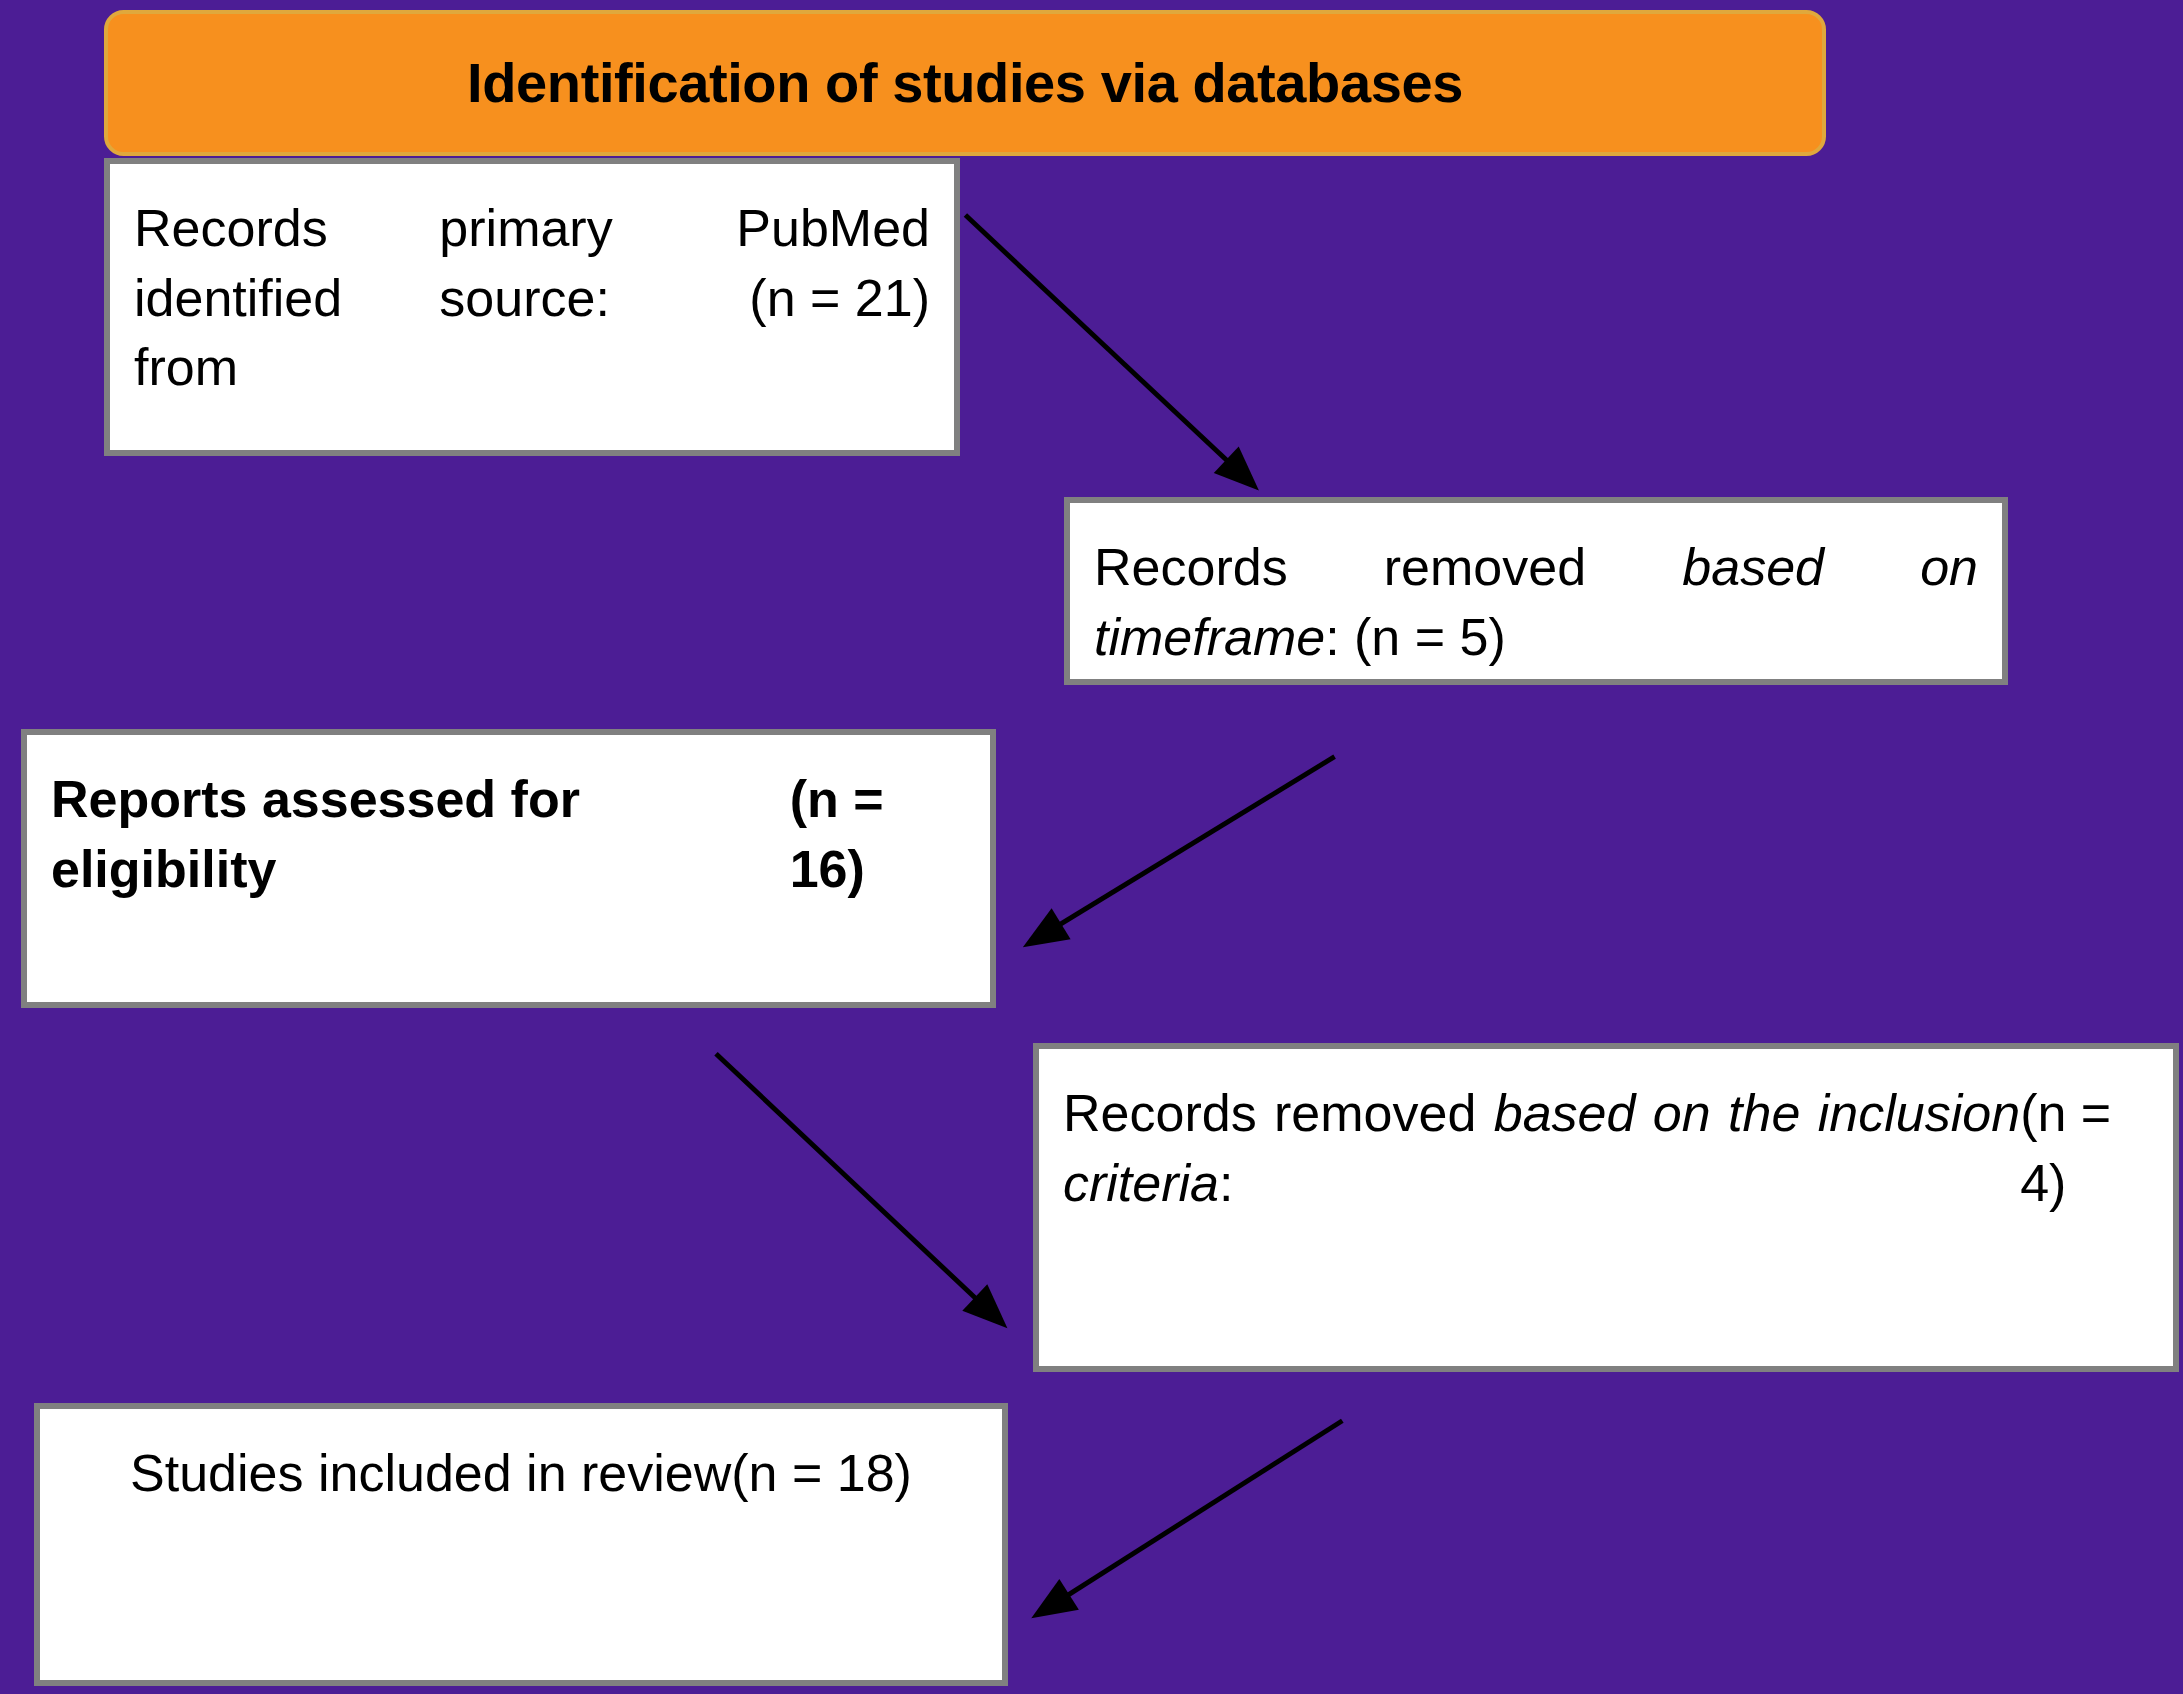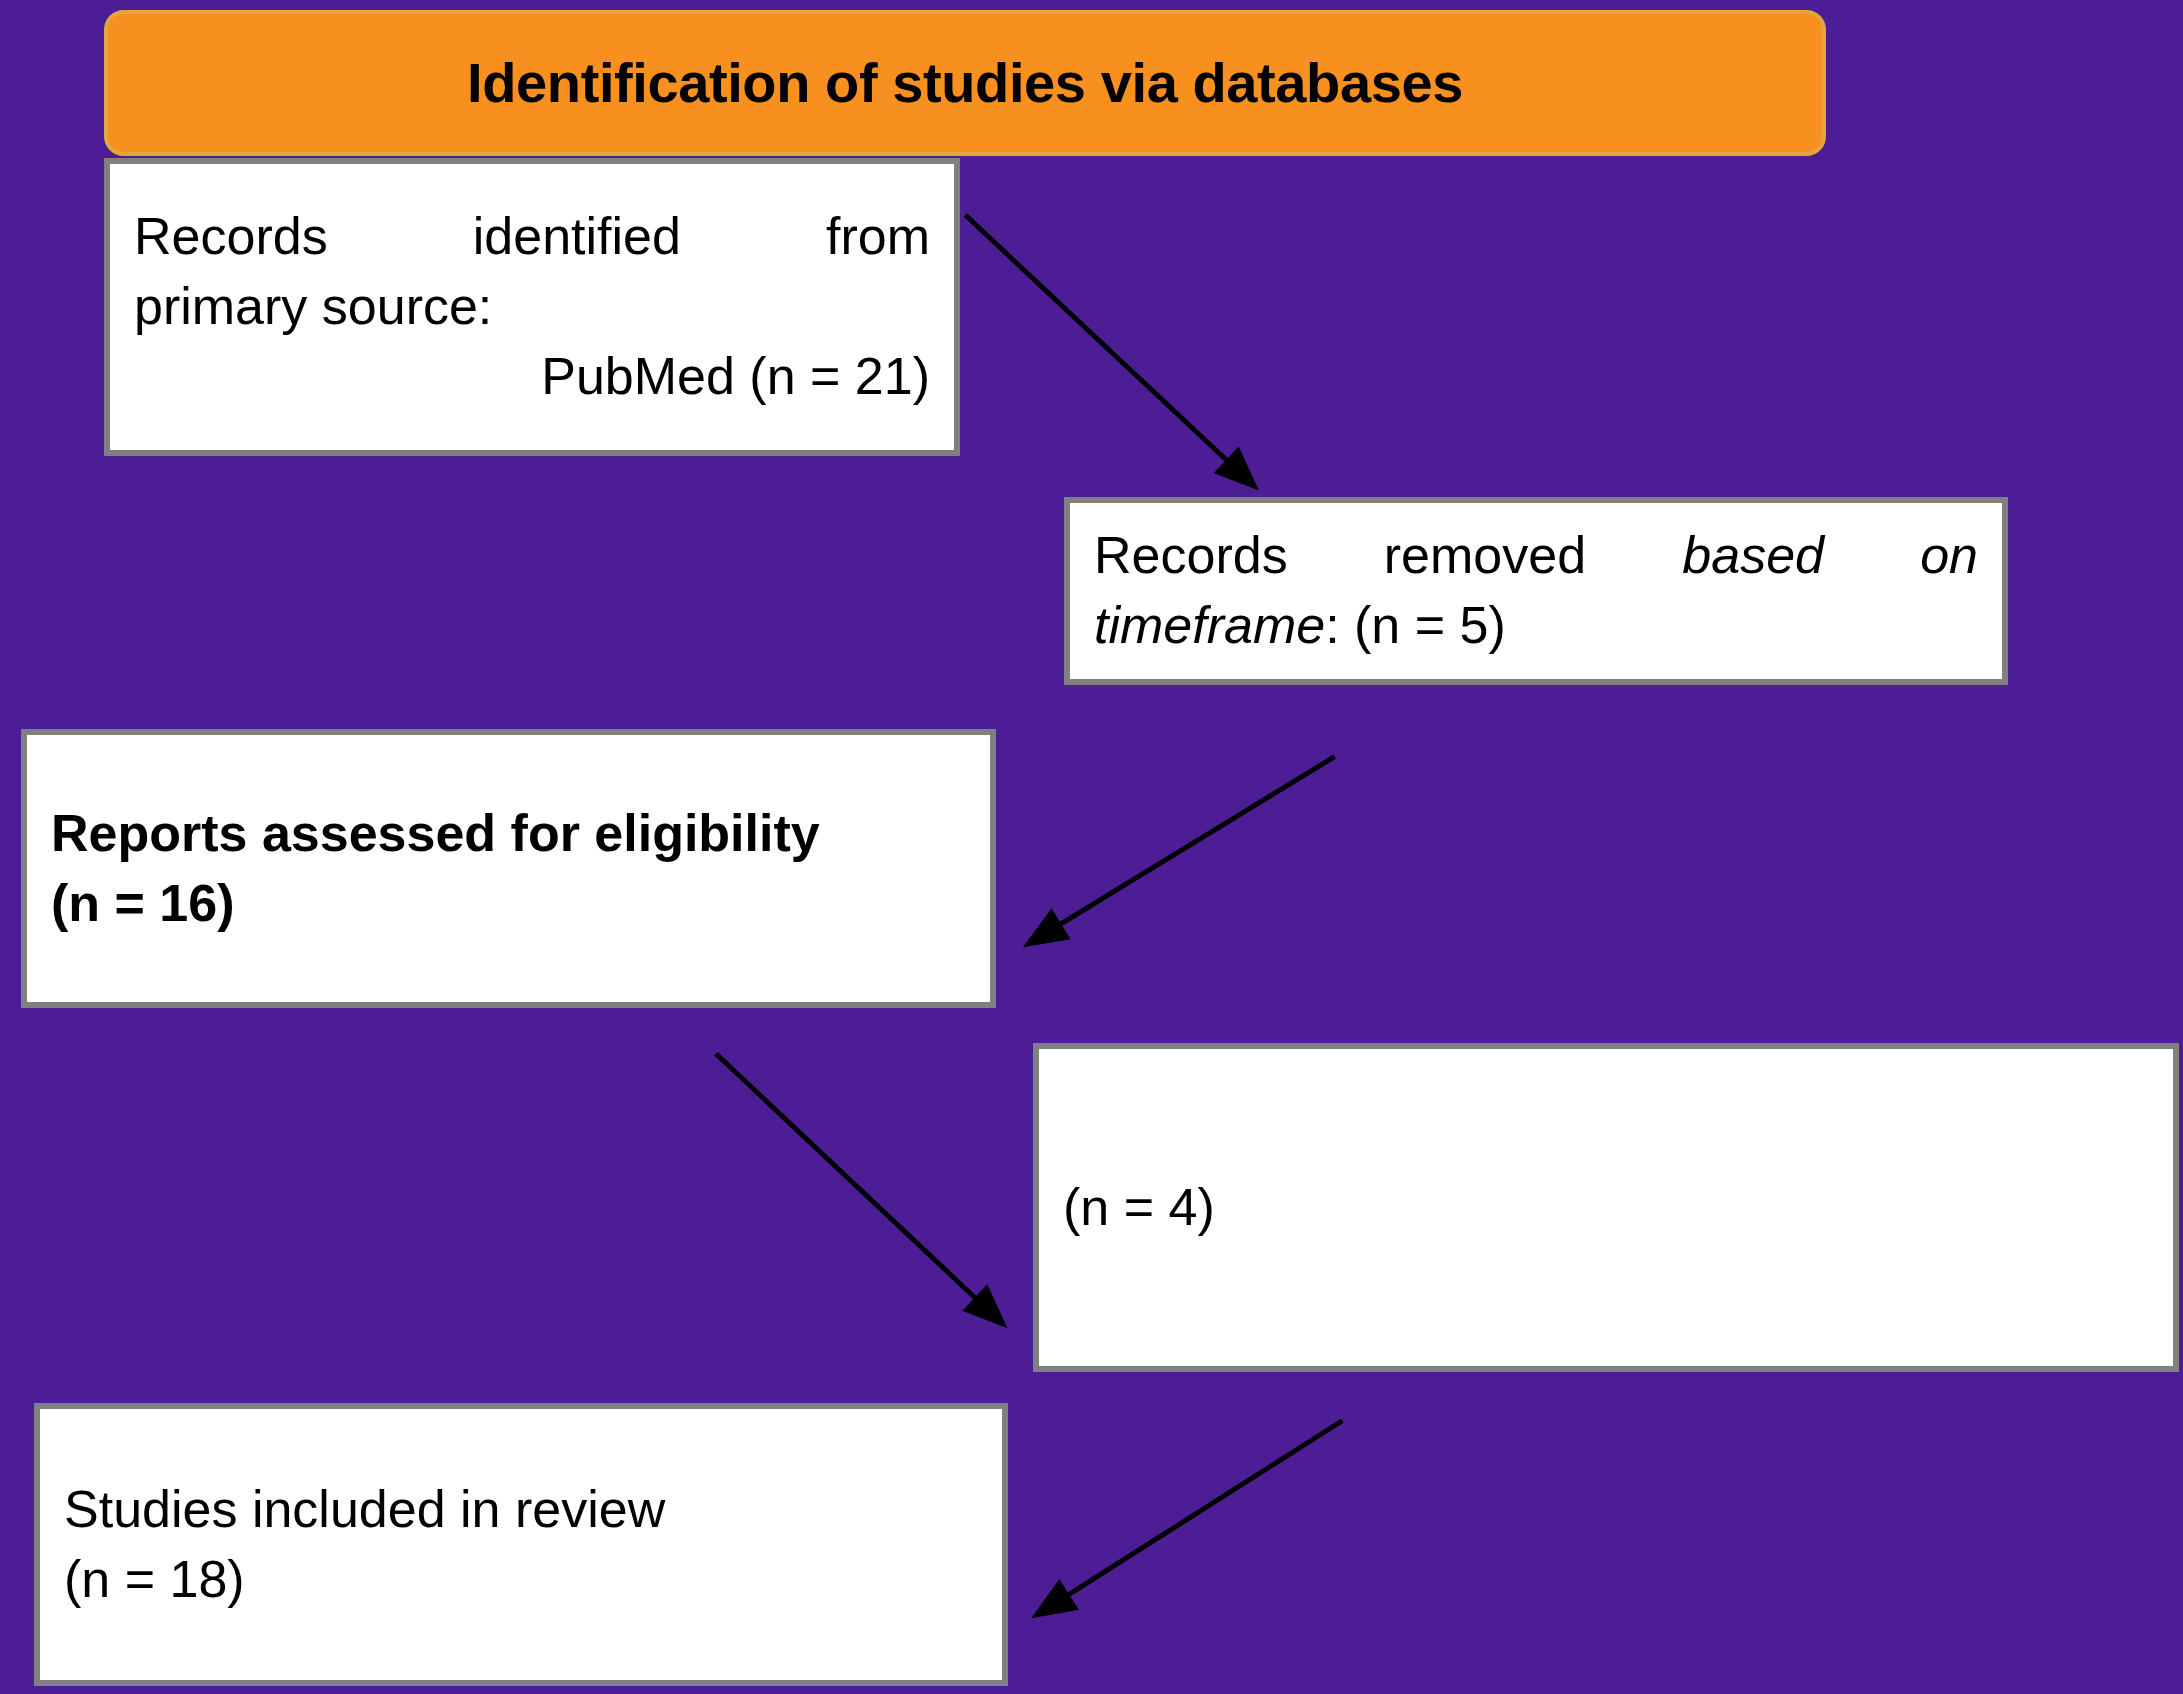--- a/index.html
+++ b/index.html
@@ -40,21 +40,20 @@
   }
 
   
   .fbox {
     position: absolute;
     background: #ffffff;
     border: 6.3px solid #808080;
     box-sizing: border-box;
     padding: 30px 24px;
     display: flex;
-    flex-direction: column;
     justify-content: center;
   }
   .fbox p {
     margin: 0;
     font-size: 52px;
     line-height: 1.34;
     color: #000000;
   }
   .justified { text-align: justify; text-align-last: left; }
   .justified.lastjust { text-align-last: justify; }
@@ -95,20 +94,21 @@
   <div class="fbox" id="box-timeframe">
     <p class="justified"><span>Records removed </span><em>based on timeframe</em><span>: (n = 5)</span></p>
   </div>
 
   <div class="fbox" id="box-eligibility">
     <p>Reports assessed for eligibility</p>
     <p>(n = 16)</p>
   </div>
 
   <div class="fbox" id="box-inclusion">
+    <p class="justified"><span>Records removed </span><em>based on the inclusion criteria</em><span>:</span></p>
     <p>(n = 4)</p>
   </div>
 
   <div class="fbox" id="box-included">
     <p>Studies included in review</p>
     <p>(n = 18)</p>
   </div>
 
   <svg id="arrows" viewBox="0 0 3116 2418">
     <g id="arrow-group" fill="#000000" stroke="#000000">

